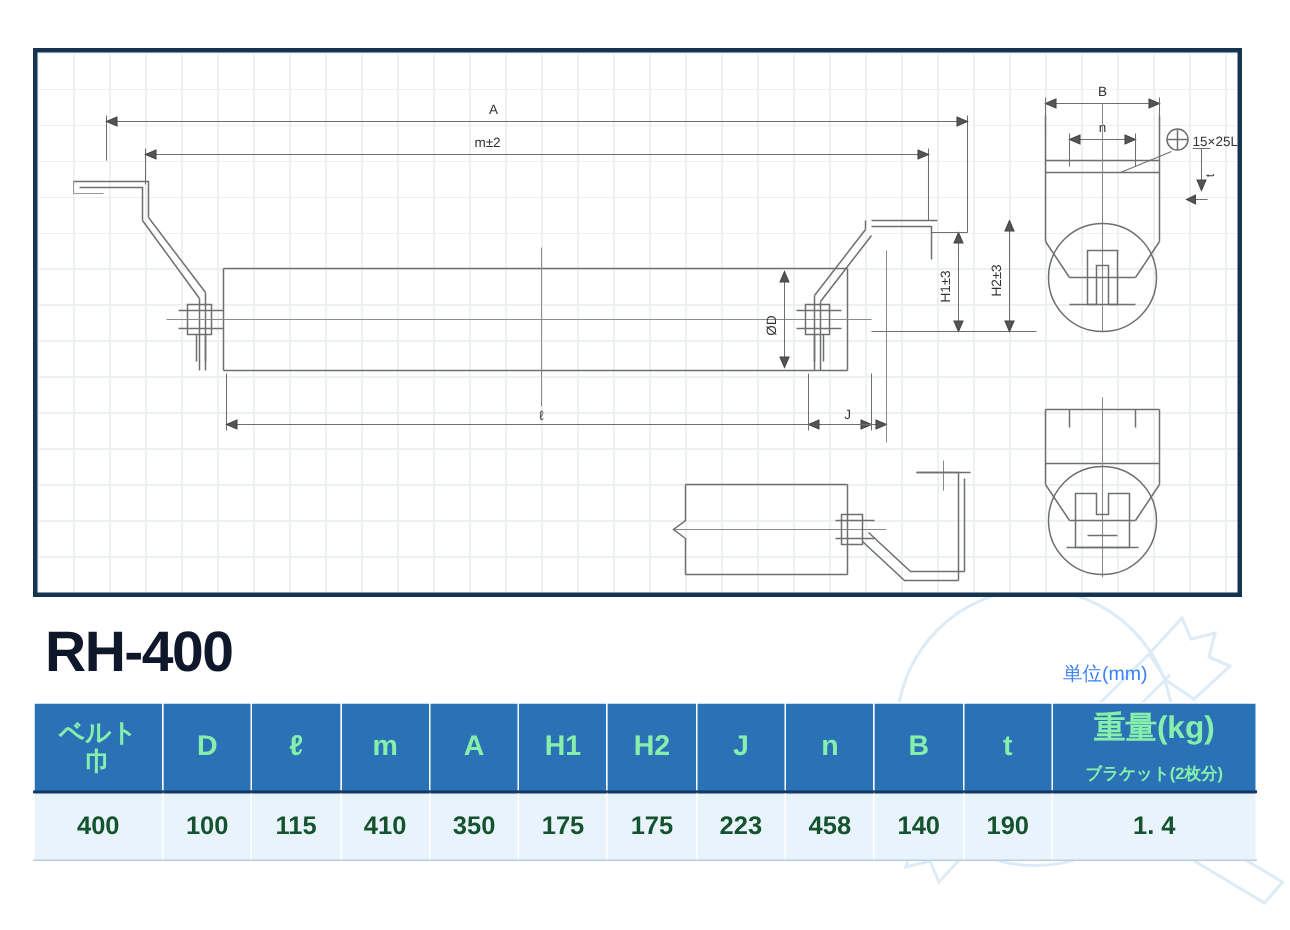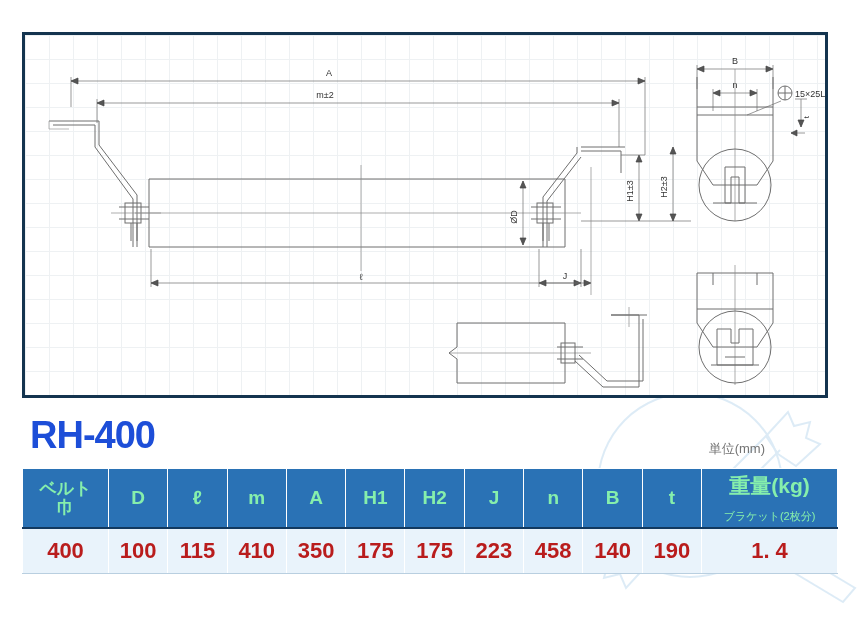--- a/index.html
+++ b/index.html
@@ -39,26 +39,26 @@
   }
   .ln{stroke:#6f6f6f;stroke-width:1;fill:none;}
   .ln-thin{stroke:#9a9a9a;stroke-width:.7;fill:none;}
   .ln-dim{stroke:#6f6f6f;stroke-width:.7;fill:none;}
   .ln-ctr{stroke:#8a8a8a;stroke-width:.7;fill:none;}
   .fill-dark{fill:#555;stroke:#444;stroke-width:.7;}
 
   
   .title{
     position:absolute;left:30px;top:414px;
-    font-size:38px;font-weight:bold;color:#1d4ed8;
+    font-size:38px;font-weight:bold;color:#0f172a;
     letter-spacing:-1px;z-index:2;margin:0;
   }
   .unit-note{
     position:absolute;right:95px;top:440px;
-    font-size:13px;color:#737373;z-index:2;
+    font-size:13px;color:#3b82f6;z-index:2;
   }
 
   
   .spec-table{
     position:absolute;left:22px;top:468px;
     width:816px;
     border-collapse:collapse;
     z-index:2;
     table-layout:fixed;
   }
@@ -68,30 +68,30 @@
     border:1px solid #ffffff;
     border-bottom:2px solid #12395f;
     padding:4px 2px;
     height:50px;
     font-size:19px;font-weight:bold;
     text-align:center;vertical-align:middle;
     line-height:1.12;
   }
   .spec-table th.jp{font-size:17px;}
   .spec-table th .sub{
-    display:block;font-size:11px;font-weight:normal;margin-top:12px;
+    display:block;font-size:11px;font-weight:bold;margin-top:12px;
   }
   .spec-table th.weight{font-size:21px;text-align:center;}
   .spec-table td{
     background:#e9f3fb;
     border:1px solid #ffffff;
     border-top:none;
     border-bottom:1px solid #b9cfe0;
     height:42px;
-    font-size:22px;font-weight:bold;color:#b91c1c;
+    font-size:17px;font-weight:bold;color:#14532d;
     text-align:center;vertical-align:middle;
   }
   .spec-table td.first,.spec-table th.first{border-left:1px solid #ffffff;}
   .col-w{width:86px;}
 </style>
 </head>
 <body>
 
 <svg class="watermark" viewBox="0 0 300 300">
   <g stroke="#bcd9ee" stroke-width="2" fill="none">

